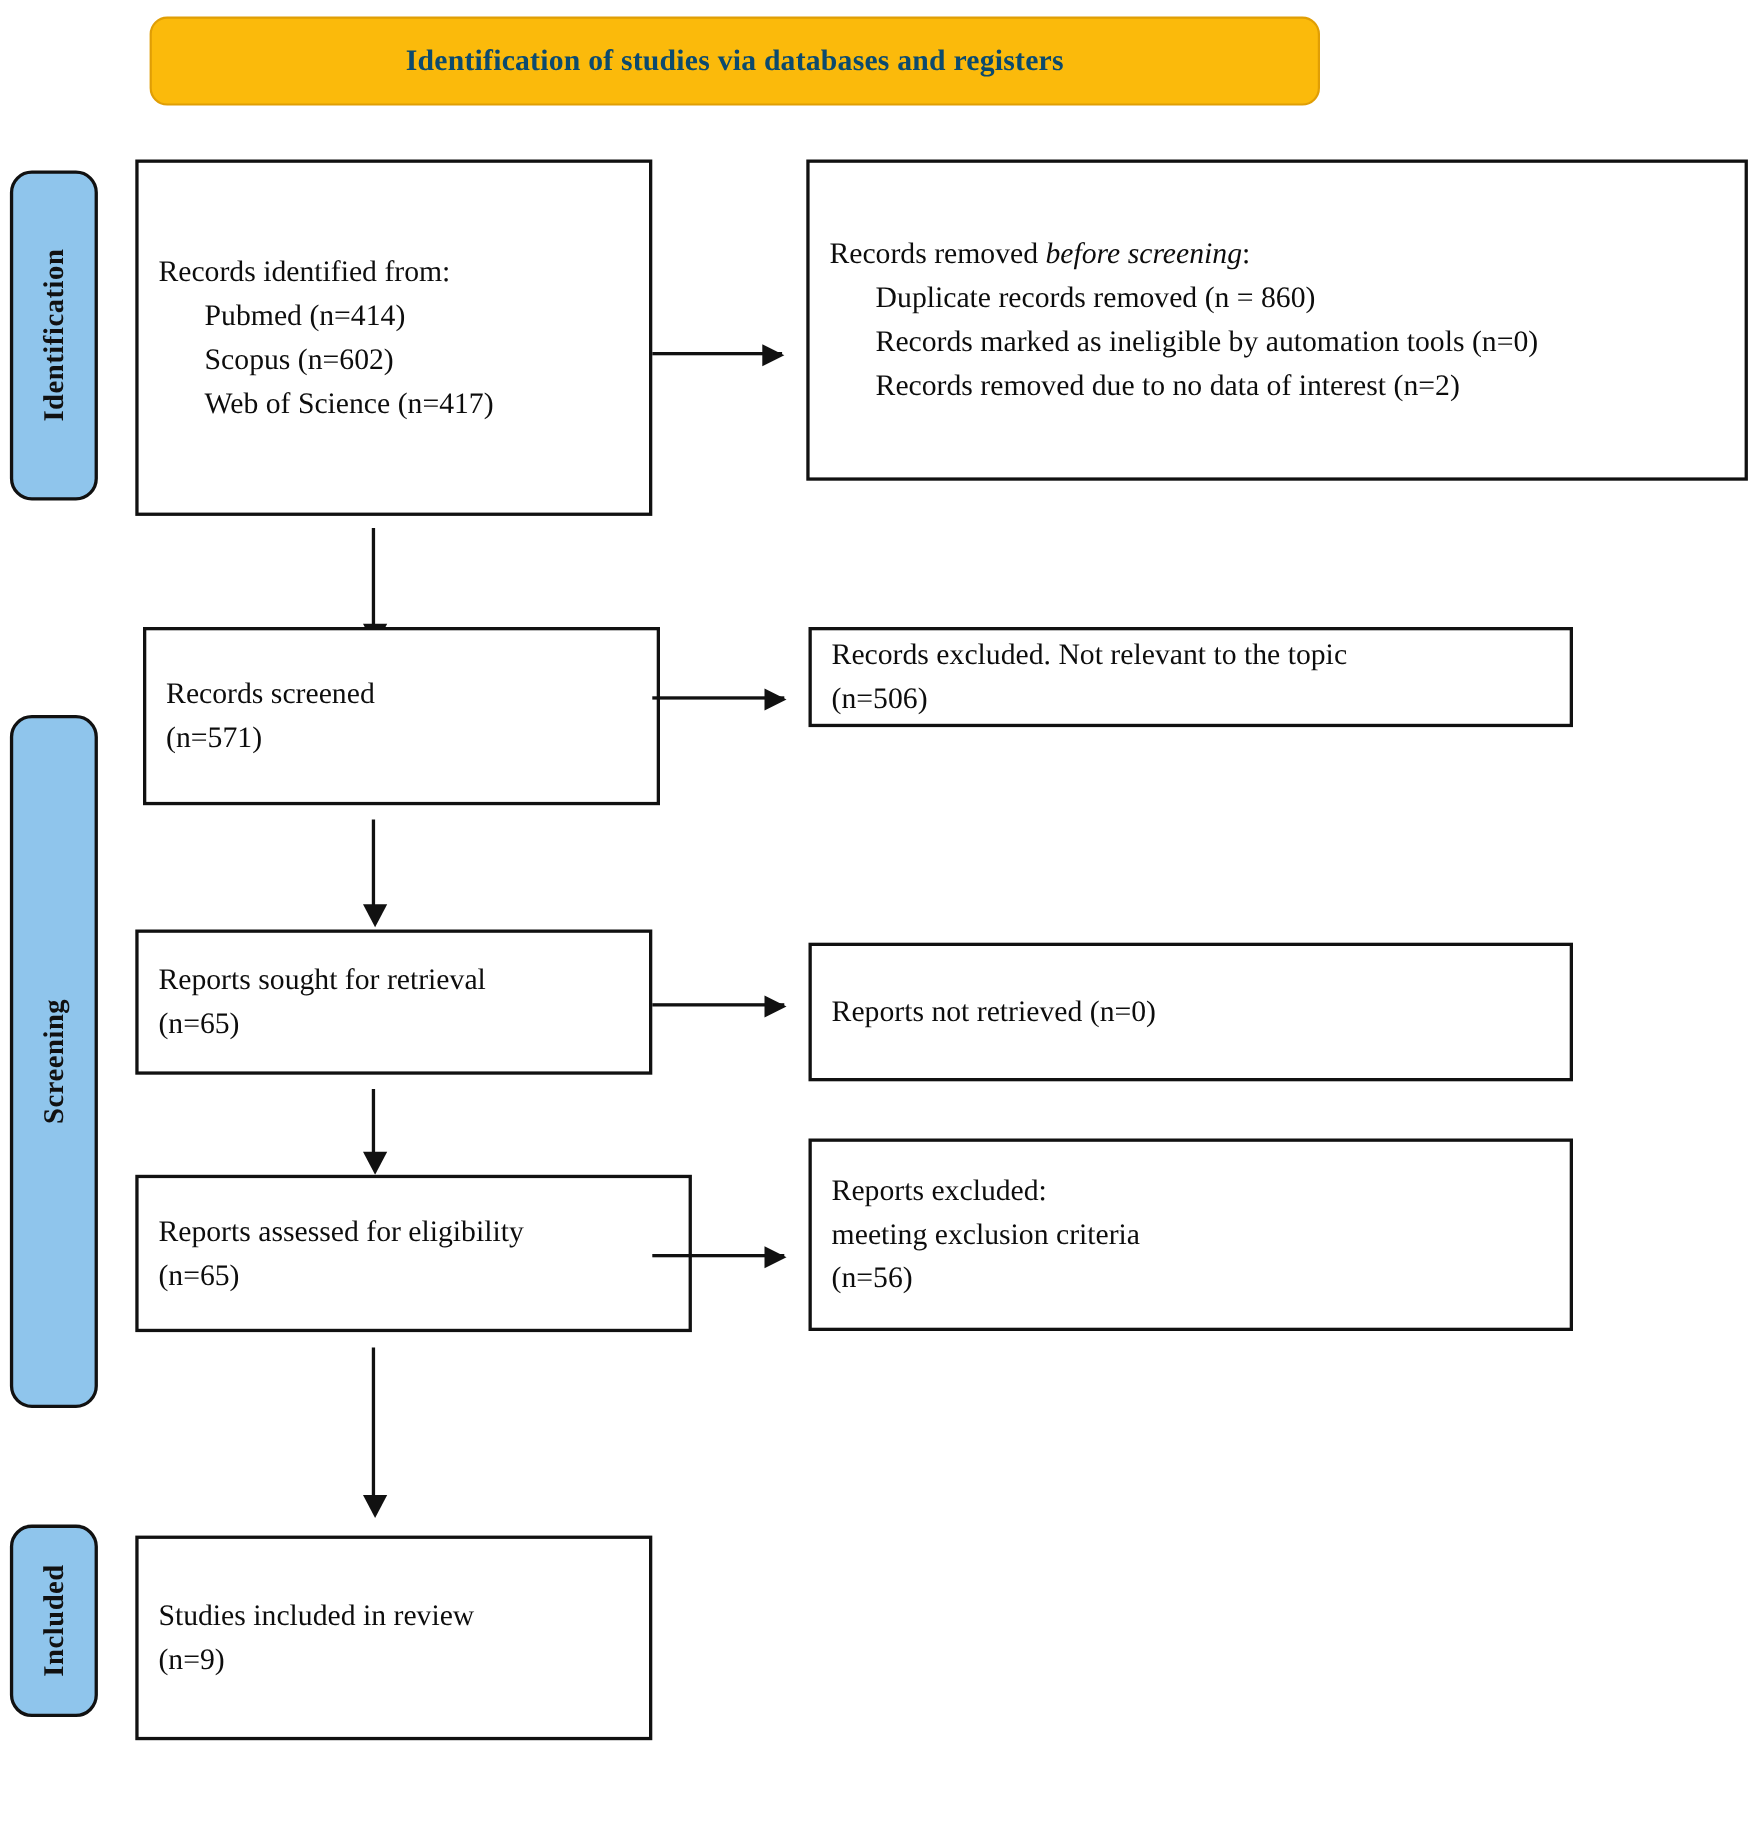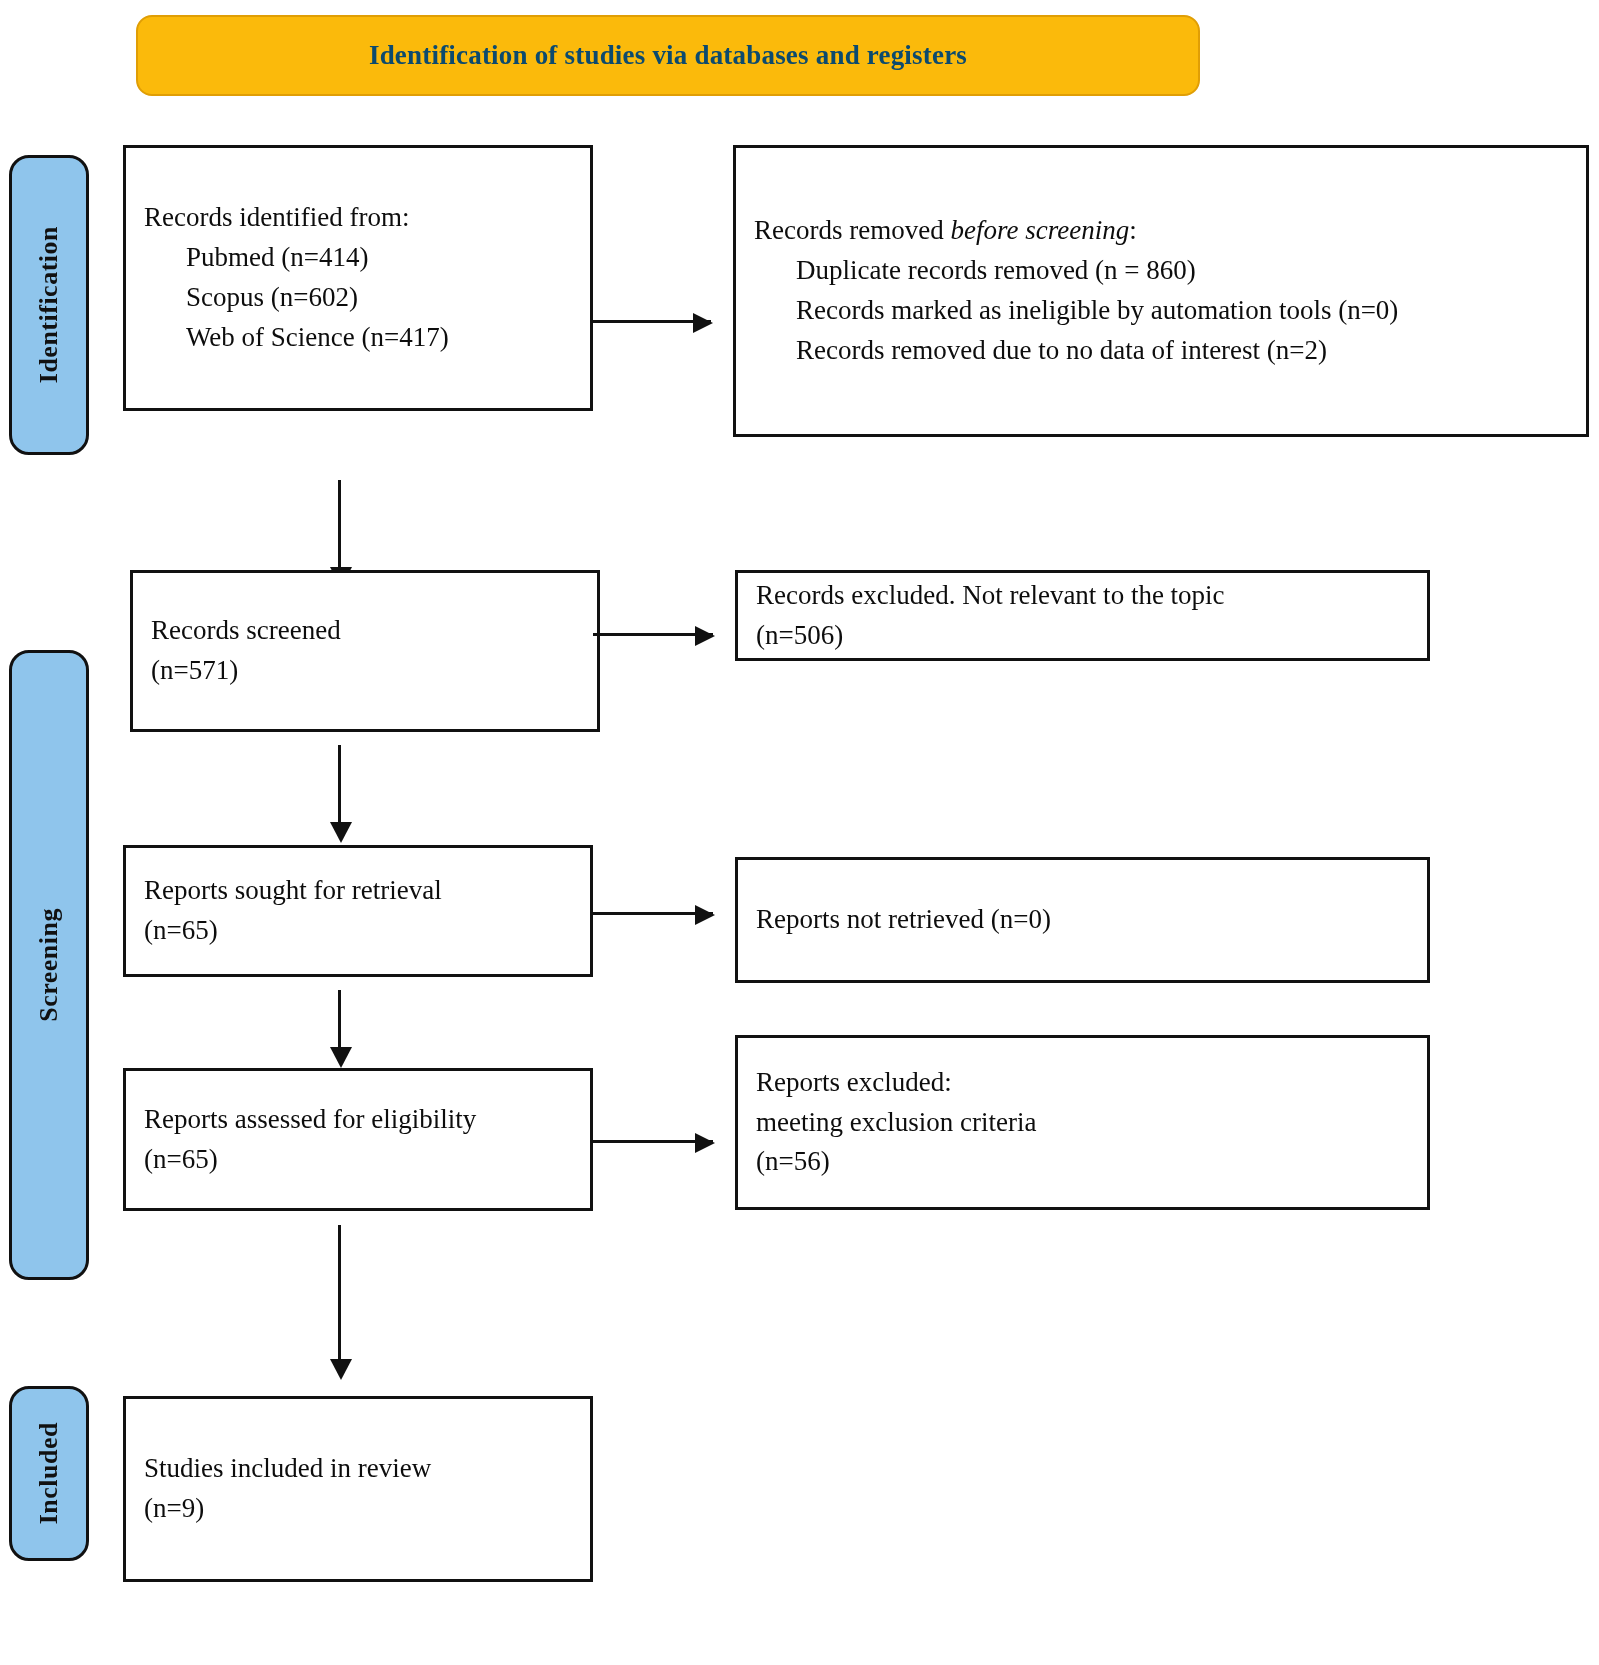--- a/index.html
+++ b/index.html
@@ -134,21 +134,21 @@
   </div>
 
   <div class="stage-bar" style="left:9px; top:650px; width:80px; height:630px;">
     <span class="stage-label">Screening</span>
   </div>
 
   <div class="stage-bar" style="left:9px; top:1386px; width:80px; height:175px;">
     <span class="stage-label">Included</span>
   </div>
 
-  <div class="flow-box" style="left:123px; top:145px; width:470px; height:266px;">
+  <div class="flow-box" style="left:123px; top:145px; width:470px; height:324px;">
     <div class="line">Records identified from:</div>
     <div class="line indent">Pubmed (n=414)</div>
     <div class="line indent">Scopus (n=602)</div>
     <div class="line indent">Web of Science (n=417)</div>
   </div>
 
   <div class="arrow-h" style="left:593px; top:320px; width:118px;"></div>
 
   <div class="flow-box" style="left:733px; top:145px; width:856px; height:292px;">
     <div class="line">
@@ -181,21 +181,21 @@
   </div>
 
   <div class="arrow-h" style="left:593px; top:912px; width:120px;"></div>
 
   <div class="flow-box" style="left:735px; top:857px; width:695px; height:126px;">
     <div class="line">Reports not retrieved (n=0)</div>
   </div>
 
   <div class="arrow-v" style="left:338px; top:990px; height:58px;"></div>
 
-  <div class="flow-box" style="left:123px; top:1068px; width:470px; height:143px;">
+  <div class="flow-box" style="left:123px; top:1068px; width:506px; height:143px;">
     <div class="line">Reports assessed for eligibility</div>
     <div class="line">(n=65)</div>
   </div>
 
   <div class="arrow-h" style="left:593px; top:1140px; width:120px;"></div>
 
   <div class="flow-box" style="left:735px; top:1035px; width:695px; height:175px;">
     <div class="line">Reports excluded:</div>
     <div class="line">meeting exclusion criteria</div>
     <div class="line">(n=56)</div>

